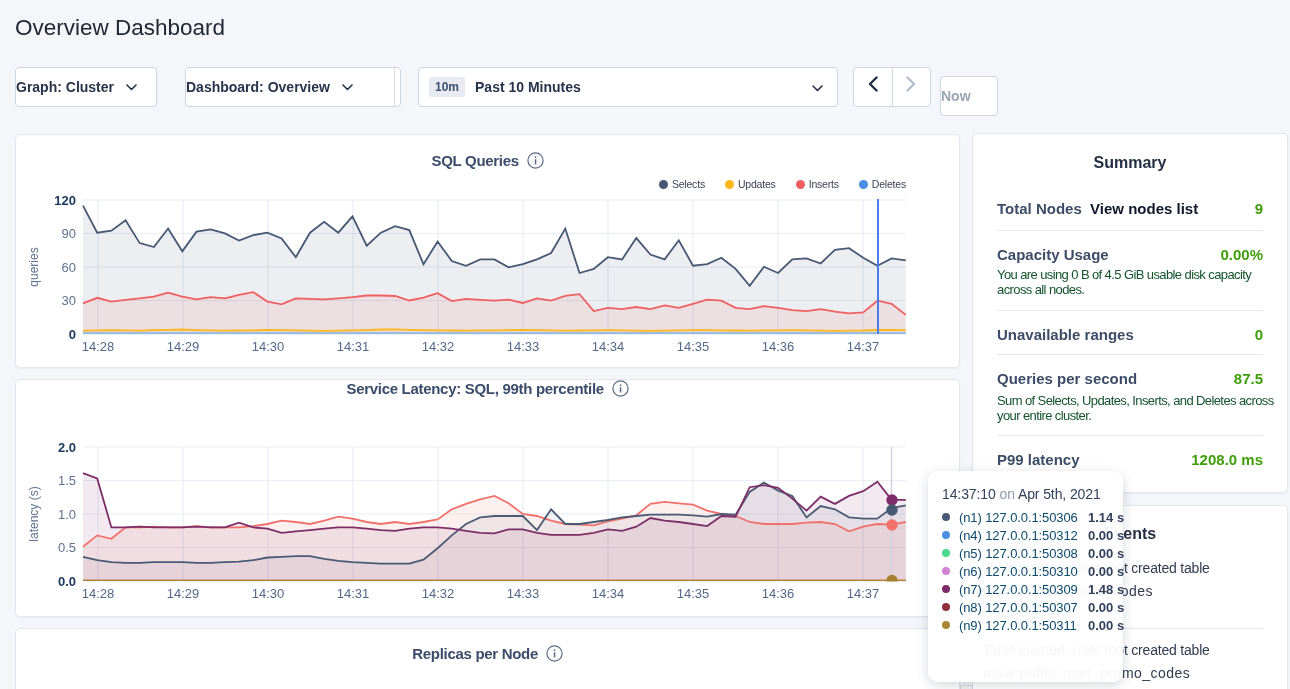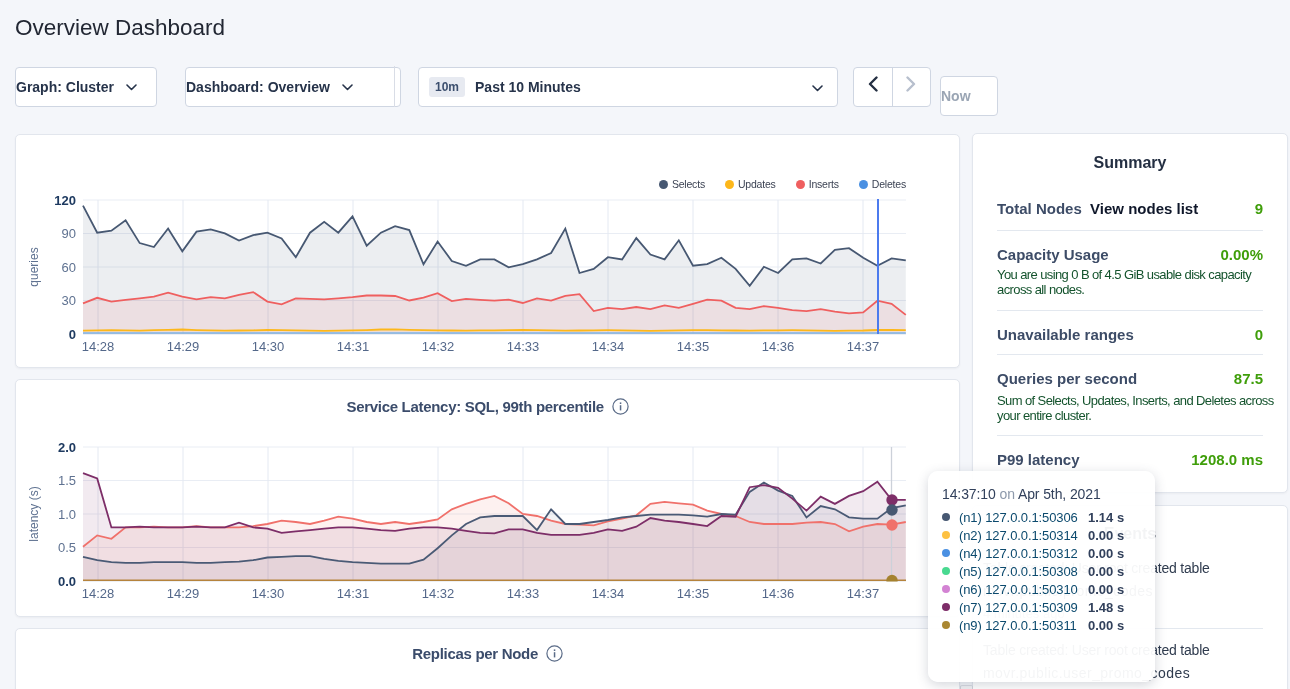--- a/index.html
+++ b/index.html
@@ -36,20 +36,25 @@
         <path d="M8.5 1.5 L2 8 L8.5 14.5" fill="none" stroke="#242f42" stroke-width="2.4" stroke-linecap="round" stroke-linejoin="round"></path>
       </svg></span>
   <span style="width:1px;height:38px;background:#cfd6e2"></span>
   <span style="width:38px;text-align:center;line-height:38px"><svg width="10" height="16" viewBox="0 0 10 16">
         <path d="M1.5 1.5 L8 8 L1.5 14.5" fill="none" stroke="#b7bfcd" stroke-width="2.4" stroke-linecap="round" stroke-linejoin="round"></path>
       </svg></span>
 </div>
 <div class="btn" style="left:940px;top:76px;width:58px;color:#9aa5b4">Now</div>
 
 <div class="panel" style="left:15px;top:134px;width:945px;height:234px">
+  <div class="ptitle" style="margin-top:17px">SQL Queries&nbsp;&nbsp;<svg width="17" height="17" viewBox="0 0 17 17" style="vertical-align:-3px">
+        <circle cx="8.5" cy="8.5" r="7.6" fill="none" stroke="#5a6b87" stroke-width="1.2"></circle>
+        <rect x="7.8" y="7.2" width="1.5" height="5.2" fill="#5a6b87"></rect>
+        <rect x="7.8" y="4.4" width="1.5" height="1.6" fill="#5a6b87"></rect>
+      </svg></div>
   <div style="position:absolute;right:53px;top:39px;text-align:right"><span style="margin-left:20px;white-space:nowrap"><span style="display:inline-block;width:9px;height:9px;border-radius:50%;background:#475872;margin-right:4px;vertical-align:-1px"></span><span style="font-size:10.5px;letter-spacing:-0.2px;color:#3c4354">Selects</span></span><span style="margin-left:20px;white-space:nowrap"><span style="display:inline-block;width:9px;height:9px;border-radius:50%;background:#fdb71a;margin-right:4px;vertical-align:-1px"></span><span style="font-size:10.5px;letter-spacing:-0.2px;color:#3c4354">Updates</span></span><span style="margin-left:20px;white-space:nowrap"><span style="display:inline-block;width:9px;height:9px;border-radius:50%;background:#ef5f5f;margin-right:4px;vertical-align:-1px"></span><span style="font-size:10.5px;letter-spacing:-0.2px;color:#3c4354">Inserts</span></span><span style="margin-left:20px;white-space:nowrap"><span style="display:inline-block;width:9px;height:9px;border-radius:50%;background:#4a90e2;margin-right:4px;vertical-align:-1px"></span><span style="font-size:10.5px;letter-spacing:-0.2px;color:#3c4354">Deletes</span></span></div>
   <svg width="945" height="234" viewBox="0 0 945 234" style="position:absolute;left:0;top:0">
       <line x1="67" y1="65.0" x2="890" y2="65.0" stroke="#e9edf4" stroke-width="1"></line>
 <text x="60" y="69.5" text-anchor="end" font-size="13" font-weight="bold" fill="#1e3a60">120</text>
 <line x1="67" y1="98.5" x2="890" y2="98.5" stroke="#e9edf4" stroke-width="1"></line>
 <text x="60" y="103.0" text-anchor="end" font-size="13" font-weight="normal" fill="#5f7291">90</text>
 <line x1="67" y1="132.0" x2="890" y2="132.0" stroke="#e9edf4" stroke-width="1"></line>
 <text x="60" y="136.5" text-anchor="end" font-size="13" font-weight="normal" fill="#5f7291">60</text>
 <line x1="67" y1="165.5" x2="890" y2="165.5" stroke="#e9edf4" stroke-width="1"></line>
 <text x="60" y="170.0" text-anchor="end" font-size="13" font-weight="normal" fill="#5f7291">30</text>
@@ -81,21 +86,21 @@
 <path d="M67.0,199.0 L67.0,195.6 L81.2,195.4 L95.4,195.1 L109.6,195.4 L123.7,195.6 L137.9,195.2 L152.1,194.8 L166.3,194.5 L180.5,195.1 L194.7,195.4 L208.9,195.6 L223.0,195.5 L237.2,195.3 L251.4,195.0 L265.6,195.2 L279.8,195.4 L294.0,195.6 L308.2,195.8 L322.3,195.6 L336.5,195.4 L350.7,195.1 L364.9,194.5 L379.1,194.3 L393.3,194.8 L407.5,195.2 L421.6,195.4 L435.8,195.5 L450.0,195.6 L464.2,195.4 L478.4,195.3 L492.6,195.1 L506.8,195.0 L521.0,195.2 L535.1,195.4 L549.3,195.6 L563.5,195.5 L577.7,195.3 L591.9,195.2 L606.1,195.4 L620.3,195.6 L634.4,195.8 L648.6,195.6 L662.8,195.4 L677.0,195.2 L691.2,195.1 L705.4,195.3 L719.6,195.5 L733.7,195.6 L747.9,195.4 L762.1,195.3 L776.3,195.2 L790.5,195.4 L804.7,195.6 L818.9,195.8 L833.0,195.6 L847.2,195.5 L861.4,195.0 L875.6,195.0 L889.8,195.2 L889.8,199.0 Z" fill="rgba(253,183,26,0.08)"></path>
 <path d="M67.0,198.1 L81.2,198.1 L95.4,198.1 L109.6,198.1 L123.7,198.1 L137.9,198.1 L152.1,198.1 L166.3,198.1 L180.5,198.1 L194.7,198.1 L208.9,198.1 L223.0,198.1 L237.2,198.1 L251.4,198.1 L265.6,198.1 L279.8,198.1 L294.0,198.1 L308.2,198.1 L322.3,198.1 L336.5,198.1 L350.7,198.1 L364.9,198.1 L379.1,198.1 L393.3,198.1 L407.5,198.1 L421.6,198.1 L435.8,198.1 L450.0,198.1 L464.2,198.1 L478.4,198.1 L492.6,198.1 L506.8,198.1 L521.0,198.1 L535.1,198.1 L549.3,198.1 L563.5,198.1 L577.7,198.1 L591.9,198.1 L606.1,198.1 L620.3,198.1 L634.4,198.1 L648.6,198.1 L662.8,198.1 L677.0,198.1 L691.2,198.1 L705.4,198.1 L719.6,198.1 L733.7,198.1 L747.9,198.1 L762.1,198.1 L776.3,198.1 L790.5,198.1 L804.7,198.1 L818.9,198.1 L833.0,198.1 L847.2,198.1 L861.4,198.1 L875.6,198.1 L889.8,198.1" fill="none" stroke="#7db3e8" stroke-width="1.5"></path>
 <path d="M67.0,195.6 L81.2,195.4 L95.4,195.1 L109.6,195.4 L123.7,195.6 L137.9,195.2 L152.1,194.8 L166.3,194.5 L180.5,195.1 L194.7,195.4 L208.9,195.6 L223.0,195.5 L237.2,195.3 L251.4,195.0 L265.6,195.2 L279.8,195.4 L294.0,195.6 L308.2,195.8 L322.3,195.6 L336.5,195.4 L350.7,195.1 L364.9,194.5 L379.1,194.3 L393.3,194.8 L407.5,195.2 L421.6,195.4 L435.8,195.5 L450.0,195.6 L464.2,195.4 L478.4,195.3 L492.6,195.1 L506.8,195.0 L521.0,195.2 L535.1,195.4 L549.3,195.6 L563.5,195.5 L577.7,195.3 L591.9,195.2 L606.1,195.4 L620.3,195.6 L634.4,195.8 L648.6,195.6 L662.8,195.4 L677.0,195.2 L691.2,195.1 L705.4,195.3 L719.6,195.5 L733.7,195.6 L747.9,195.4 L762.1,195.3 L776.3,195.2 L790.5,195.4 L804.7,195.6 L818.9,195.8 L833.0,195.6 L847.2,195.5 L861.4,195.0 L875.6,195.0 L889.8,195.2" fill="none" stroke="#fdb71a" stroke-width="1.8"></path>
 <path d="M67.0,168.3 L81.2,162.8 L95.4,166.6 L109.6,164.9 L123.7,163.3 L137.9,161.6 L152.1,157.7 L166.3,161.6 L180.5,164.4 L194.7,162.1 L208.9,163.3 L223.0,159.9 L237.2,157.1 L251.4,166.6 L265.6,169.4 L279.8,163.3 L294.0,163.8 L308.2,164.4 L322.3,163.3 L336.5,162.1 L350.7,160.5 L364.9,160.5 L379.1,161.0 L393.3,165.5 L407.5,162.7 L421.6,158.2 L435.8,166.1 L450.0,163.8 L464.2,164.9 L478.4,165.7 L492.6,164.7 L506.8,168.0 L521.0,163.4 L535.1,165.7 L549.3,160.9 L563.5,159.2 L577.7,176.1 L591.9,172.9 L606.1,174.2 L620.3,172.0 L634.4,174.2 L648.6,170.4 L662.8,172.9 L677.0,168.9 L691.2,164.7 L705.4,165.7 L719.6,172.9 L733.7,174.2 L747.9,171.1 L762.1,172.9 L776.3,175.2 L790.5,176.1 L804.7,174.2 L818.9,176.7 L833.0,178.3 L847.2,177.4 L861.4,165.7 L875.6,168.9 L889.8,179.9" fill="none" stroke="#ef5f5f" stroke-width="1.8"></path>
 <path d="M67.0,70.7 L81.2,97.7 L95.4,95.7 L109.6,85.3 L123.7,108.1 L137.9,112.0 L152.1,93.5 L166.3,116.3 L180.5,96.7 L194.7,94.4 L208.9,98.4 L223.0,105.5 L237.2,100.1 L251.4,97.7 L265.6,103.5 L279.8,122.2 L294.0,97.7 L308.2,86.9 L322.3,97.7 L336.5,81.4 L350.7,110.7 L364.9,97.7 L379.1,91.2 L393.3,95.1 L407.5,129.3 L421.6,106.5 L435.8,126.0 L450.0,130.9 L464.2,124.4 L478.4,124.4 L492.6,132.3 L506.8,129.1 L521.0,124.4 L535.1,118.0 L549.3,93.6 L563.5,138.0 L577.7,133.9 L591.9,122.2 L606.1,124.4 L620.3,103.1 L634.4,119.6 L648.6,124.4 L662.8,105.3 L677.0,130.7 L691.2,129.1 L705.4,122.7 L719.6,133.9 L733.7,150.8 L747.9,131.8 L762.1,138.0 L776.3,124.4 L790.5,123.4 L804.7,128.5 L818.9,114.8 L833.0,113.2 L847.2,122.7 L861.4,130.7 L875.6,123.4 L889.8,125.3" fill="none" stroke="#475872" stroke-width="1.8"></path>
 <line x1="862" y1="64" x2="862" y2="199" stroke="#4c7bee" stroke-width="2"></line>
     </svg>
 </div>
 
 <div class="panel" style="left:15px;top:379px;width:945px;height:238px">
-  <div class="ptitle" style="margin-top:18px">Service Latency: SQL, 99th percentile&nbsp;&nbsp;<svg width="17" height="17" viewBox="0 0 17 17" style="vertical-align:-3px">
+  <div class="ptitle" style="">Service Latency: SQL, 99th percentile&nbsp;&nbsp;<svg width="17" height="17" viewBox="0 0 17 17" style="vertical-align:-3px">
         <circle cx="8.5" cy="8.5" r="7.6" fill="none" stroke="#5a6b87" stroke-width="1.2"></circle>
         <rect x="7.8" y="7.2" width="1.5" height="5.2" fill="#5a6b87"></rect>
         <rect x="7.8" y="4.4" width="1.5" height="1.6" fill="#5a6b87"></rect>
       </svg></div>
   <svg width="945" height="238" viewBox="0 0 945 238" style="position:absolute;left:0;top:0">
       <line x1="67" y1="67.0" x2="890" y2="67.0" stroke="#e9edf4" stroke-width="1"></line>
 <text x="60" y="71.5" text-anchor="end" font-size="13" font-weight="bold" fill="#1e3a60">2.0</text>
 <line x1="67" y1="100.5" x2="890" y2="100.5" stroke="#e9edf4" stroke-width="1"></line>
 <text x="60" y="105.0" text-anchor="end" font-size="13" font-weight="normal" fill="#5f7291">1.5</text>
 <line x1="67" y1="134.0" x2="890" y2="134.0" stroke="#e9edf4" stroke-width="1"></line>
@@ -186,22 +191,22 @@
 <div class="panel" style="left:972px;top:505px;width:316px;height:200px">
   <div style="position:absolute;left:0;right:0;top:19px;text-align:center;font-size:16px;font-weight:bold;color:#242f42">Events</div>
   <div style="position:absolute;left:10px;top:51px;font-size:14px;letter-spacing:-0.2px;color:#2f3b4e;line-height:23px">Table created: User root created table<br><span style="letter-spacing:0.45px">movr.public.promo_codes</span></div>
   <div style="position:absolute;left:10px;top:100px;font-size:13px;color:#8a93a2">4 minutes ago</div>
   <div class="divider" style="position:absolute;left:10px;right:24px;top:122px"></div>
   <div style="position:absolute;left:10px;top:133px;font-size:14px;letter-spacing:-0.2px;color:#2f3b4e;line-height:23px">Table created: User root created table<br><span style="letter-spacing:0.45px">movr.public.user_promo_codes</span></div>
 </div>
 
 <div style="position:absolute;left:960px;top:685px;width:13px;height:10px;background:#f0f1f4;border:1px solid #cdd1d9;border-top-color:#d8dbe2;border-radius:2px 2px 0 0"></div>
 
-<div style="position:absolute;left:928px;top:471px;width:227px;height:211px;background:rgba(255,255,255,0.95);border-radius:10px;box-shadow:0 3px 12px rgba(60,70,90,0.22);padding:15px 0 0 14px">
+<div style="position:absolute;left:928px;top:471px;width:195px;height:211px;background:rgba(255,255,255,0.95);border-radius:10px;box-shadow:0 3px 12px rgba(60,70,90,0.22);padding:15px 0 0 14px">
   <div style="font-size:14px;letter-spacing:-0.1px;color:#32415c;margin-bottom:6px">14:37:10 <span style="color:#8d99ab">on</span> Apr 5th, 2021</div>
   <div class="ttrow"><span class="ttdot" style="background:#475872"></span><span class="ttlab">(n1) 127.0.0.1:50306</span><span class="ttval">1.14&nbsp;s</span></div>
-    <div class="ttrow"><span class="ttdot" style="background:#fdc142"></span><span class="ttlab">(n2) 127.0.0.1:50314</span><span class="ttval">0.00&nbsp;s</span></div>
     <div class="ttrow"><span class="ttdot" style="background:#4a90e2"></span><span class="ttlab">(n4) 127.0.0.1:50312</span><span class="ttval">0.00&nbsp;s</span></div>
     <div class="ttrow"><span class="ttdot" style="background:#49d990"></span><span class="ttlab">(n5) 127.0.0.1:50308</span><span class="ttval">0.00&nbsp;s</span></div>
     <div class="ttrow"><span class="ttdot" style="background:#d383d3"></span><span class="ttlab">(n6) 127.0.0.1:50310</span><span class="ttval">0.00&nbsp;s</span></div>
     <div class="ttrow"><span class="ttdot" style="background:#7d2d68"></span><span class="ttlab">(n7) 127.0.0.1:50309</span><span class="ttval">1.48&nbsp;s</span></div>
+    <div class="ttrow"><span class="ttdot" style="background:#8e2f40"></span><span class="ttlab">(n8) 127.0.0.1:50307</span><span class="ttval">0.00&nbsp;s</span></div>
     <div class="ttrow"><span class="ttdot" style="background:#aa8732"></span><span class="ttlab">(n9) 127.0.0.1:50311</span><span class="ttval">0.00&nbsp;s</span></div>
 </div>
 
 </body></html>

